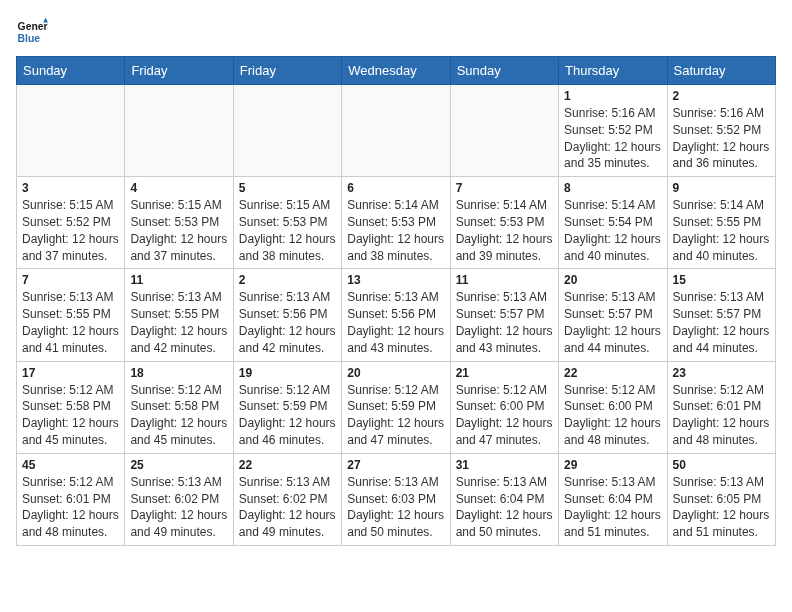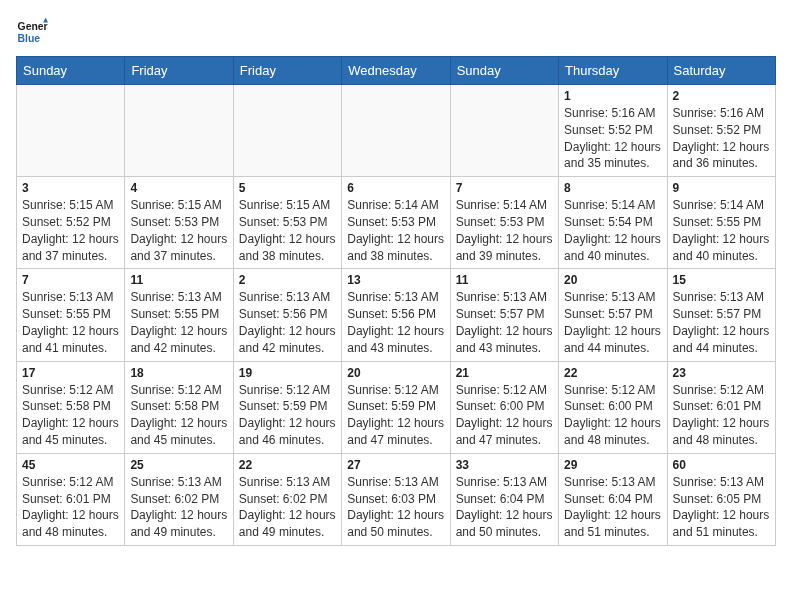--- a/index.html
+++ b/index.html
@@ -306,35 +306,35 @@
 and 49 minutes.</div>
         </td>
         <td>
           <div class="day-num">27</div>
           <div class="day-info" style="white-space: pre-line;">Sunrise: 5:13 AM
 Sunset: 6:03 PM
 Daylight: 12 hours
 and 50 minutes.</div>
         </td>
         <td>
-          <div class="day-num">33</div>
+          <div class="day-num">31</div>
           <div class="day-info" style="white-space: pre-line;">Sunrise: 5:13 AM
 Sunset: 6:04 PM
 Daylight: 12 hours
 and 50 minutes.</div>
         </td>
         <td>
           <div class="day-num">29</div>
           <div class="day-info" style="white-space: pre-line;">Sunrise: 5:13 AM
 Sunset: 6:04 PM
 Daylight: 12 hours
 and 51 minutes.</div>
         </td>
         <td>
-          <div class="day-num">60</div>
+          <div class="day-num">50</div>
           <div class="day-info" style="white-space: pre-line;">Sunrise: 5:13 AM
 Sunset: 6:05 PM
 Daylight: 12 hours
 and 51 minutes.</div>
         </td>
       </tr>
     </tbody>
 </table>
 
 </body></html>

